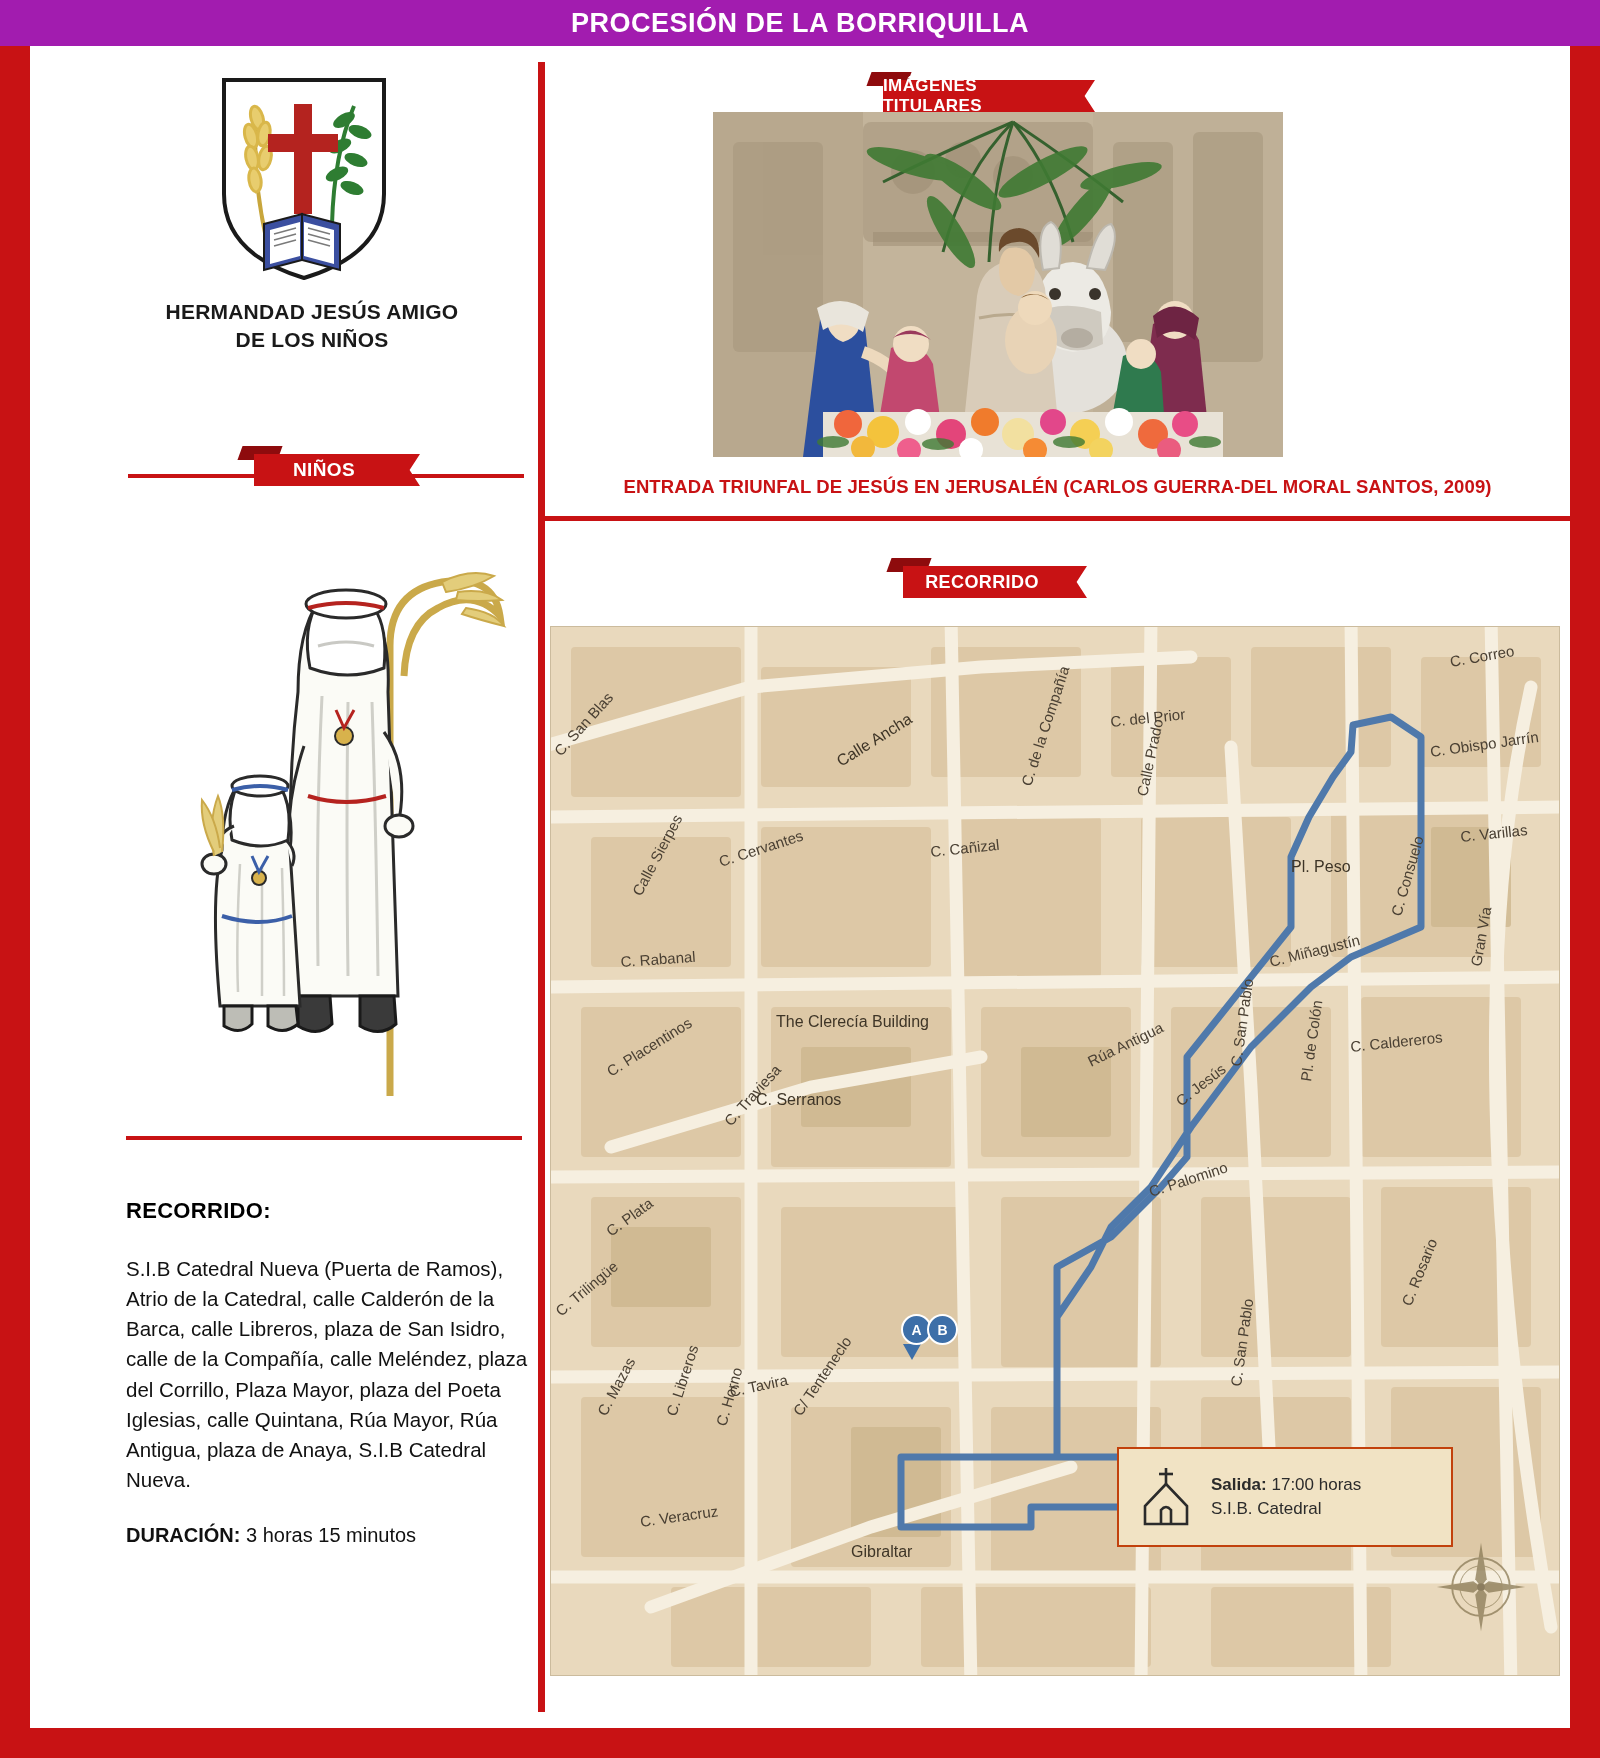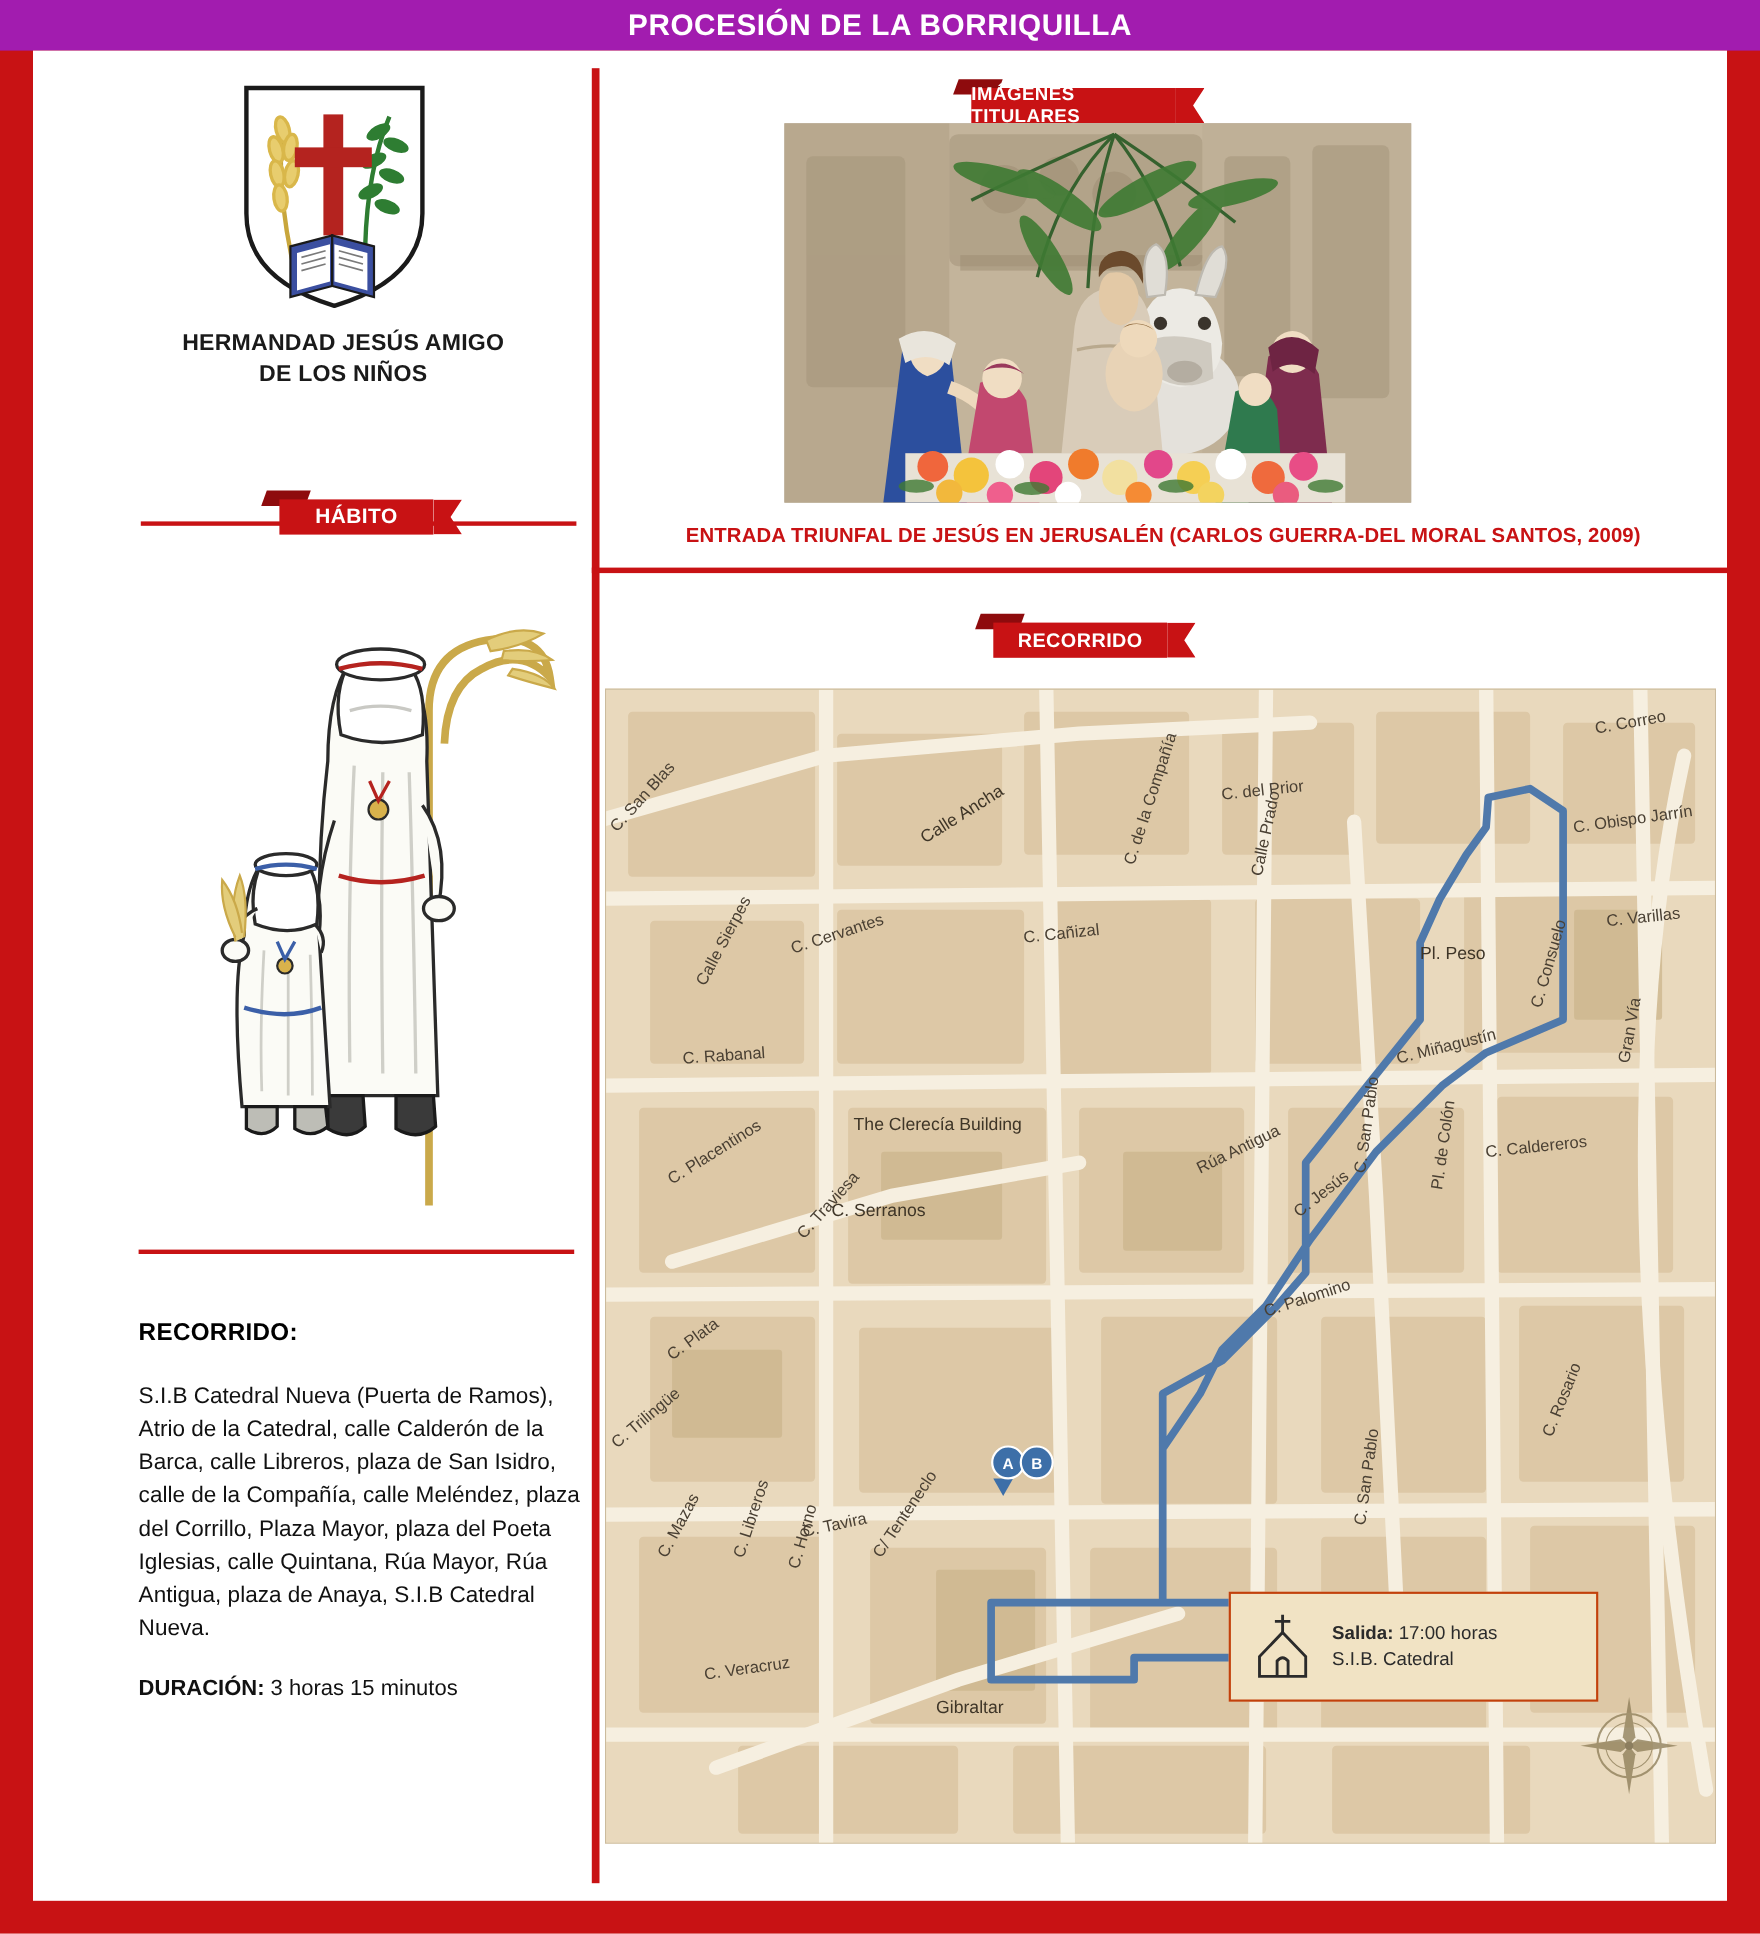--- a/index.html
+++ b/index.html
@@ -375,21 +375,21 @@
       </div>
 
       <div class="brotherhood-name">
         <div>HERMANDAD JESÚS AMIGO</div>
         <div>DE LOS NIÑOS</div>
       </div>
 
       <div class="habito-line"></div>
       <div class="ribbon habito-ribbon-wrap">
         <div class="rib-top"></div>
-        <div class="rib-main">HÁBITO</div>
+        <div class="rib-main">NIÑOS</div>
         <div class="rib-tail"></div>
       </div>
 
       <div class="figure-area">
         <svg viewBox="0 0 400 610" width="400" height="610">
 
           <path d="M268 600 L268 150 Q268 95 320 86 Q372 78 378 120 Q352 92 316 112 Q284 128 282 180" fill="none" stroke="#caa94a" stroke-width="7"></path>
           <path d="M320 86 Q348 72 372 80 Q352 92 324 96 Z" fill="#e3cd7b" stroke="#caa94a" stroke-width="2"></path>
           <path d="M336 96 Q364 92 380 104 Q356 106 334 104 Z" fill="#e3cd7b" stroke="#caa94a" stroke-width="2"></path>
           <path d="M344 112 Q372 116 382 130 Q358 124 340 118 Z" fill="#e3cd7b" stroke="#caa94a" stroke-width="2"></path>

